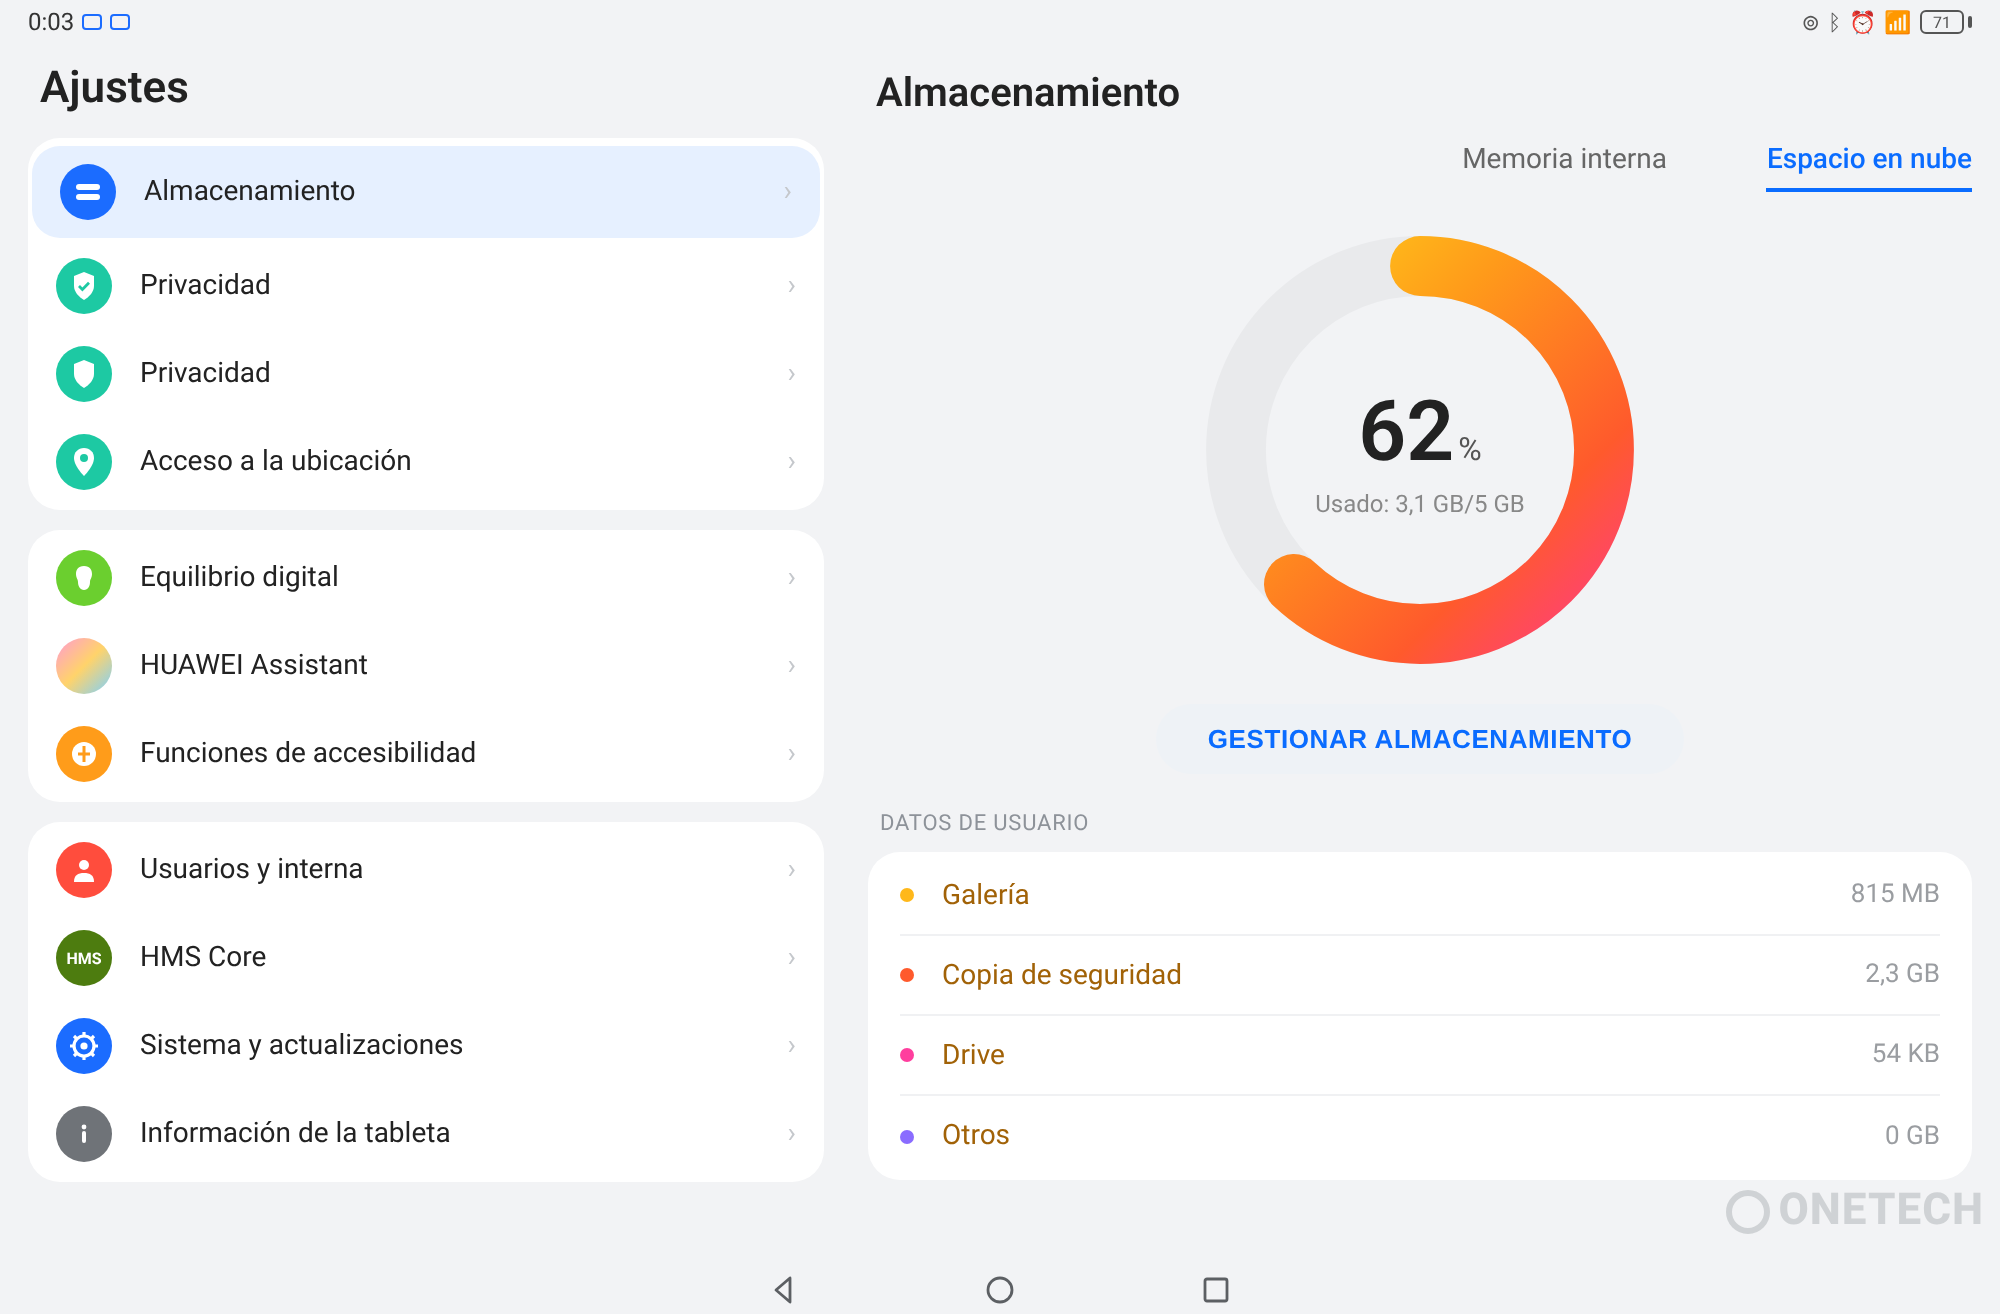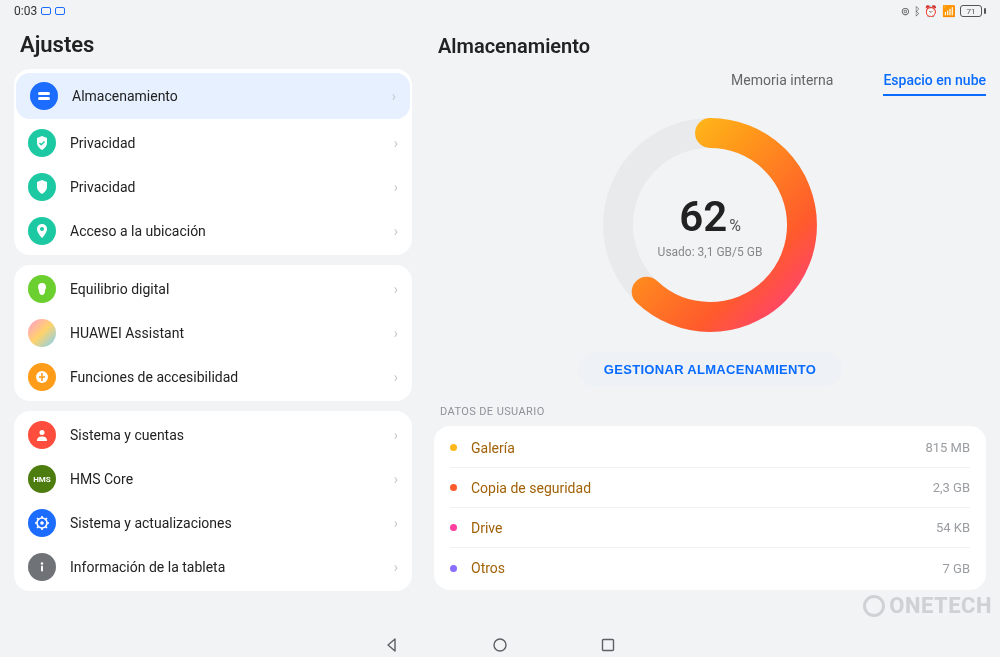--- a/index.html
+++ b/index.html
@@ -162,21 +162,21 @@
           </div>
         </div>
         <div class="group">
           <div class="row">
             <div class="icon-wrap" style="background: rgb(255, 77, 61);">
               <svg width="16" height="16" viewBox="0 0 16 16">
                 <circle cx="8" cy="5.5" r="2.5" fill="#fff"></circle>
                 <path d="M3 14 C3 10.5 5 9.5 8 9.5 S13 10.5 13 14 Z" fill="#fff"></path>
               </svg>
             </div>
-            <div class="label">Sistema y cuentas</div>
+            <div class="label">Usuarios y interna</div>
             <div class="chev">›</div>
           </div>
           <div class="row">
             <div class="icon-wrap" style="background: #4d7c0f;">
               <span style="color:#fff;font-size:8px;font-weight:700">HMS</span>
             </div>
             <div class="label">HMS Core</div>
             <div class="chev">›</div>
           </div>
           <div class="row">
@@ -252,21 +252,21 @@
           <span class="data-val">2,3 GB</span>
         </div>
         <div class="data-row">
           <span class="dot" style="background: rgb(255, 62, 158);"></span>
           <span class="data-label">Drive</span>
           <span class="data-val">54 KB</span>
         </div>
         <div class="data-row">
           <span class="dot" style="background: rgb(138, 108, 255);"></span>
           <span class="data-label">Otros</span>
-          <span class="data-val">7 GB</span>
+          <span class="data-val">0 GB</span>
         </div>
       </div>
 
     <div class="watermark">
       <span class="ring"></span>
         <span>ONETECH</span>
     </div>
   </div>
 </div>
 

